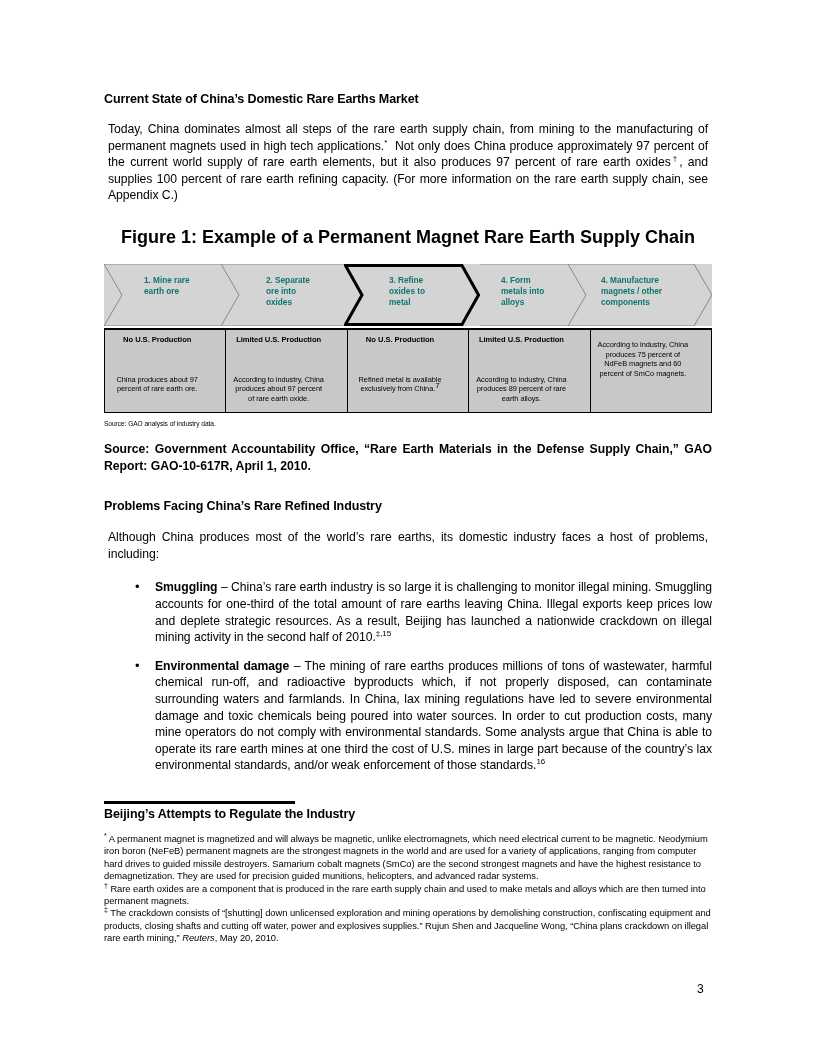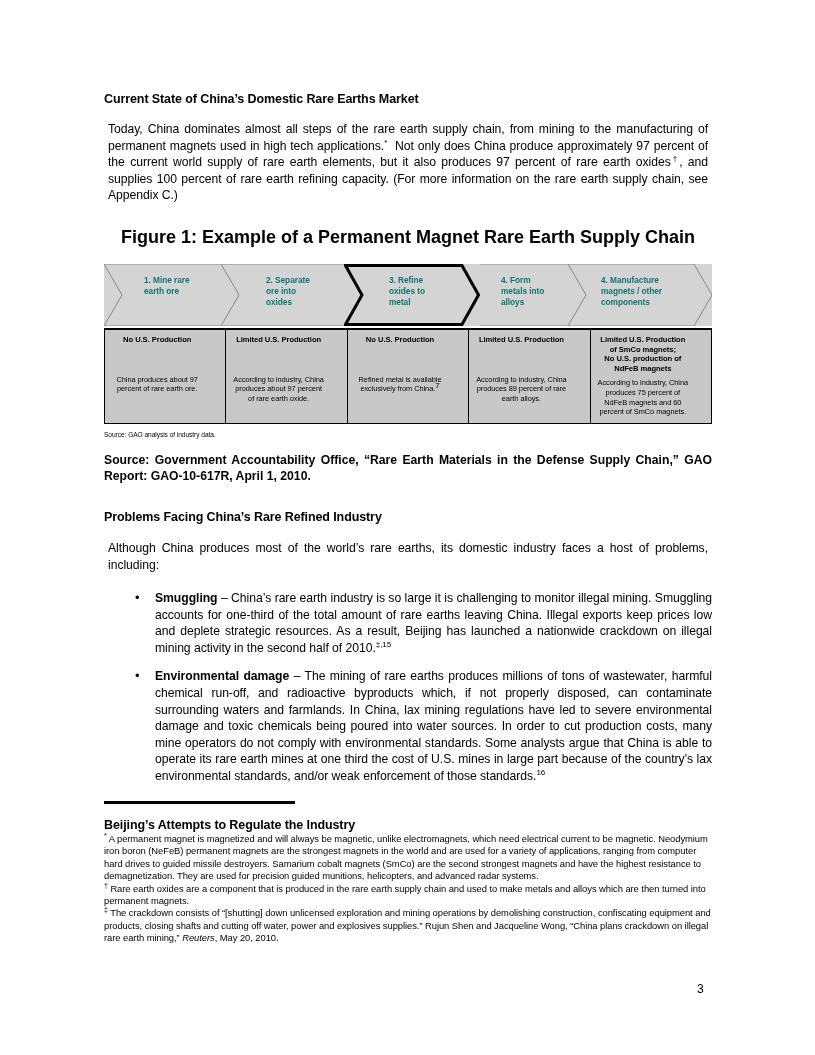--- a/index.html
+++ b/index.html
@@ -276,22 +276,20 @@
           <div class="tcell-head" style="white-space:pre-line">No U.S. Production</div>
           <div class="spacer-tall"></div>
           <div class="tcell-body"><span>Refined metal is available exclusively from China.</span><sup class="fn">7</sup></div>
         </div>
         <div class="tcell">
           <div class="tcell-head" style="white-space:pre-line">Limited U.S. Production</div>
           <div class="spacer-tall"></div>
           <div class="tcell-body">According to industry, China produces 89 percent of rare earth alloys.</div>
         </div>
         <div class="tcell">
-          <div class="tcell-head" style="white-space:pre-line">Limited U.S. Production of SmCo magnets;
-No U.S. production of NdFeB magnets</div>
           <div class="spacer-short"></div>
           <div class="tcell-body">According to industry, China produces 75 percent of NdFeB magnets and 60 percent of SmCo magnets.</div>
         </div>
       </div>
 
       <div class="fig-source">Source: GAO analysis of industry data.</div>
     </div>
 
     <div style="height:14px"></div>
     <p class="source-note">Source: Government Accountability Office, “Rare Earth Materials in the Defense Supply Chain,” GAO Report: GAO-10-617R, April 1, 2010.</p>

